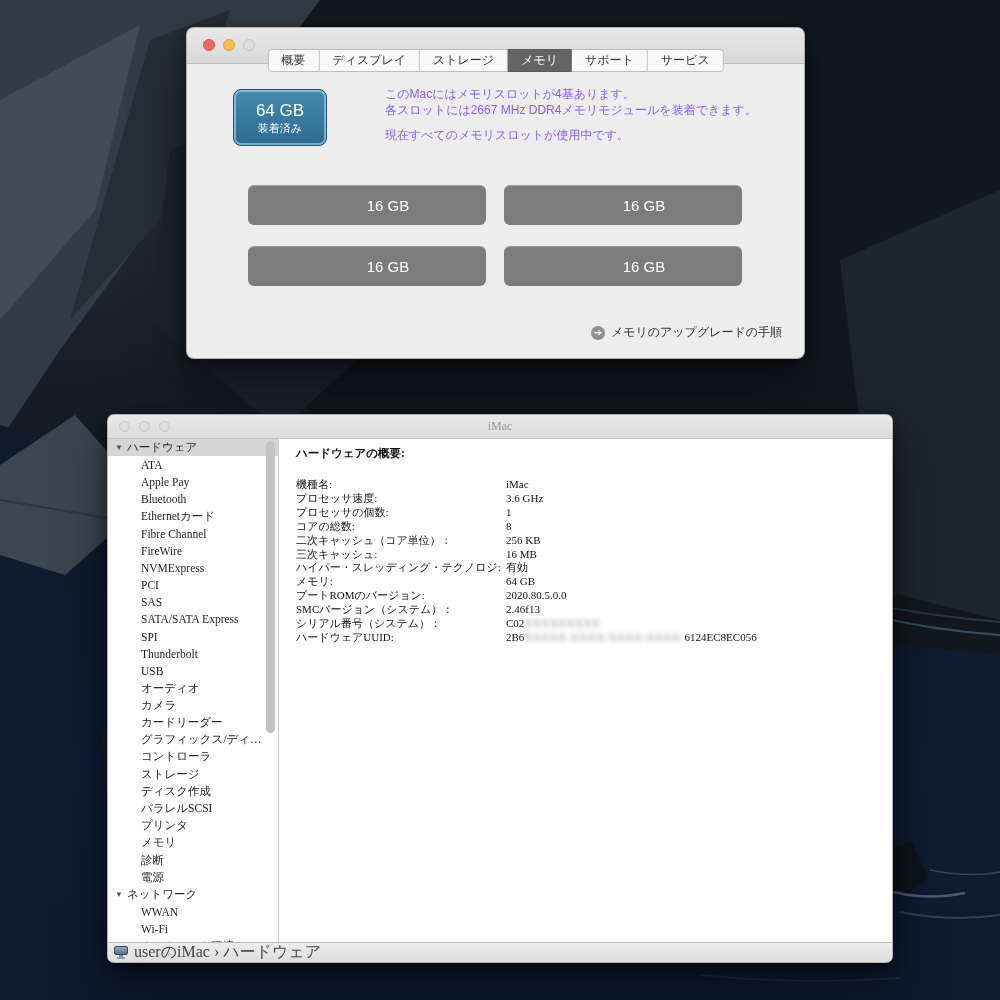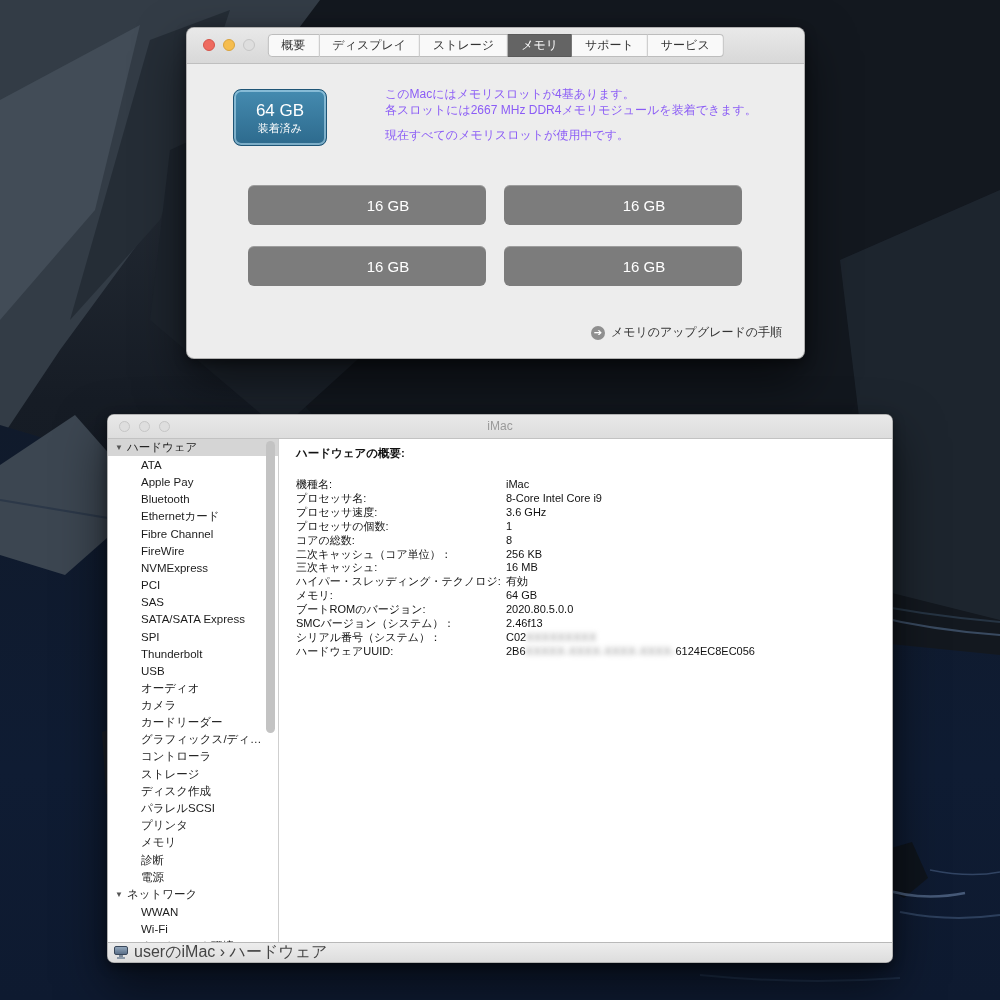--- a/index.html
+++ b/index.html
@@ -15,21 +15,21 @@
   .light.red{background:#ee6a5f;border:1px solid #d5544a;}
   .light.yellow{background:#f5bd4f;border:1px solid #d9a33d;}
   .light.gray{background:#dedede;border:1px solid #c6c6c6;}
 
   
   .about-window{left:186px;top:27px;width:617px;height:330px;border-radius:8px;
                 background:#ededed;border:1px solid rgba(0,0,0,.25);}
   .about-titlebar{position:relative;height:35px;border-radius:7px 7px 0 0;
                   background:linear-gradient(#e9e9e9,#d8d8d8);border-bottom:1px solid #bfbfbf;}
   .about-titlebar .lights{left:16px;top:11px;}
-  .tabs{position:absolute;left:50%;top:6px;transform:translateX(-50%);display:flex;}
+  .tabs{position:absolute;left:50%;top:21px;transform:translateX(-50%);display:flex;}
   .tab{padding:4px 13px;font-size:12px;line-height:13px;color:#333;background:#f9f9f9;
        border:1px solid #bdbdbd;border-left:none;white-space:nowrap;cursor:default;}
   .tab:first-child{border-left:1px solid #bdbdbd;border-radius:4px 0 0 4px;}
   .tab:last-child{border-radius:0 4px 4px 0;}
   .tab.selected{background:#646464;border-color:#5a5a5a;color:#fff;}
 
   .badge{position:absolute;left:46px;top:61px;width:92px;height:55px;border-radius:8px;
          background:linear-gradient(#458bb0,#2d6a8d);border:1px solid #1f5576;
          box-shadow:inset 0 0 0 2px rgba(190,228,245,.55);
          display:flex;flex-direction:column;align-items:center;justify-content:center;color:#fff;}
@@ -45,21 +45,21 @@
   .slot{background:#7c7c7c;border-radius:6px;display:flex;align-items:center;justify-content:center;
         color:#fff;font-size:15px;box-shadow:inset 0 1px 0 rgba(255,255,255,.25);padding-left:42px;}
 
   .upgrade{position:absolute;right:22px;top:296px;display:flex;align-items:center;gap:6px;
            font-size:12px;color:#333;cursor:default;}
   .arrow-circle{width:14px;height:14px;border-radius:50%;background:#8f8f8f;color:#fff;
                 display:flex;align-items:center;justify-content:center;font-size:10px;line-height:10px;}
 
   
   .sys-window{left:107px;top:414px;width:786px;height:549px;border-radius:7px;background:#fff;
-              border:1px solid rgba(0,0,0,.3);display:flex;flex-direction:column;box-sizing:border-box;}
+              border:1px solid rgba(0,0,0,.3);display:flex;flex-direction:column;box-sizing:border-box;font-family:Liberation Serif, serif;}
   .sys-titlebar{position:relative;height:23px;flex:none;border-radius:6px 6px 0 0;
                 background:linear-gradient(#e8e8e8,#dddddd);border-bottom:1px solid #c2c2c2;}
   .sys-titlebar .lights{left:11px;top:6px;gap:9px;}
   .sys-titlebar .light{width:11px;height:11px;}
   .sys-title{position:absolute;left:0;right:0;top:4px;text-align:center;font-size:12px;color:#9a9a9a;}
 
   .sys-body{flex:1;display:flex;min-height:0;}
   .sidebar{position:relative;width:170px;flex:none;border-right:1px solid #cfcfcf;
            overflow:hidden;background:#fff;}
   .side-row{height:17.2px;display:flex;align-items:center;font-size:11.5px;color:#1c1c1c;
@@ -219,24 +219,20 @@
         </div>
 
       <div class="content">
         <div class="content-header">ハードウェアの概要:</div>
         <div class="info-rows" id="info-rows">
             <div class="info-row">
               <span class="info-label">機種名:</span>
               <span class="info-value">iMac</span>
             </div>
             <div class="info-row">
-              <span class="info-label">プロセッサ名:</span>
-              <span class="info-value">8-Core Intel Core i9</span>
-            </div>
-            <div class="info-row">
               <span class="info-label">プロセッサ速度:</span>
               <span class="info-value">3.6 GHz</span>
             </div>
             <div class="info-row">
               <span class="info-label">プロセッサの個数:</span>
               <span class="info-value">1</span>
             </div>
             <div class="info-row">
               <span class="info-label">コアの総数:</span>
               <span class="info-value">8</span>

